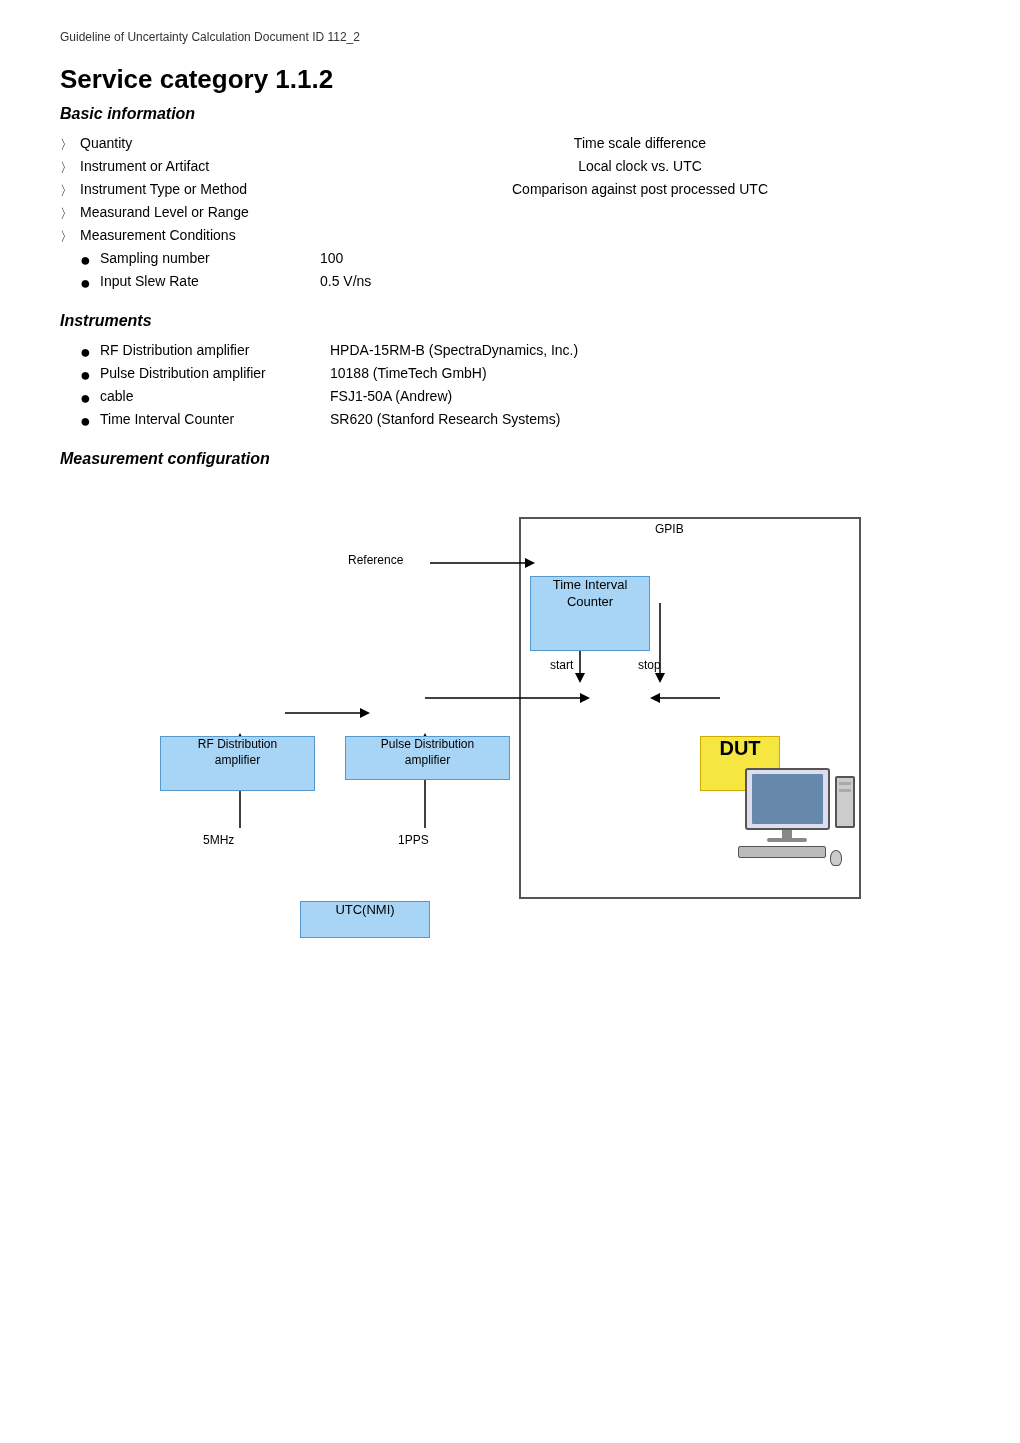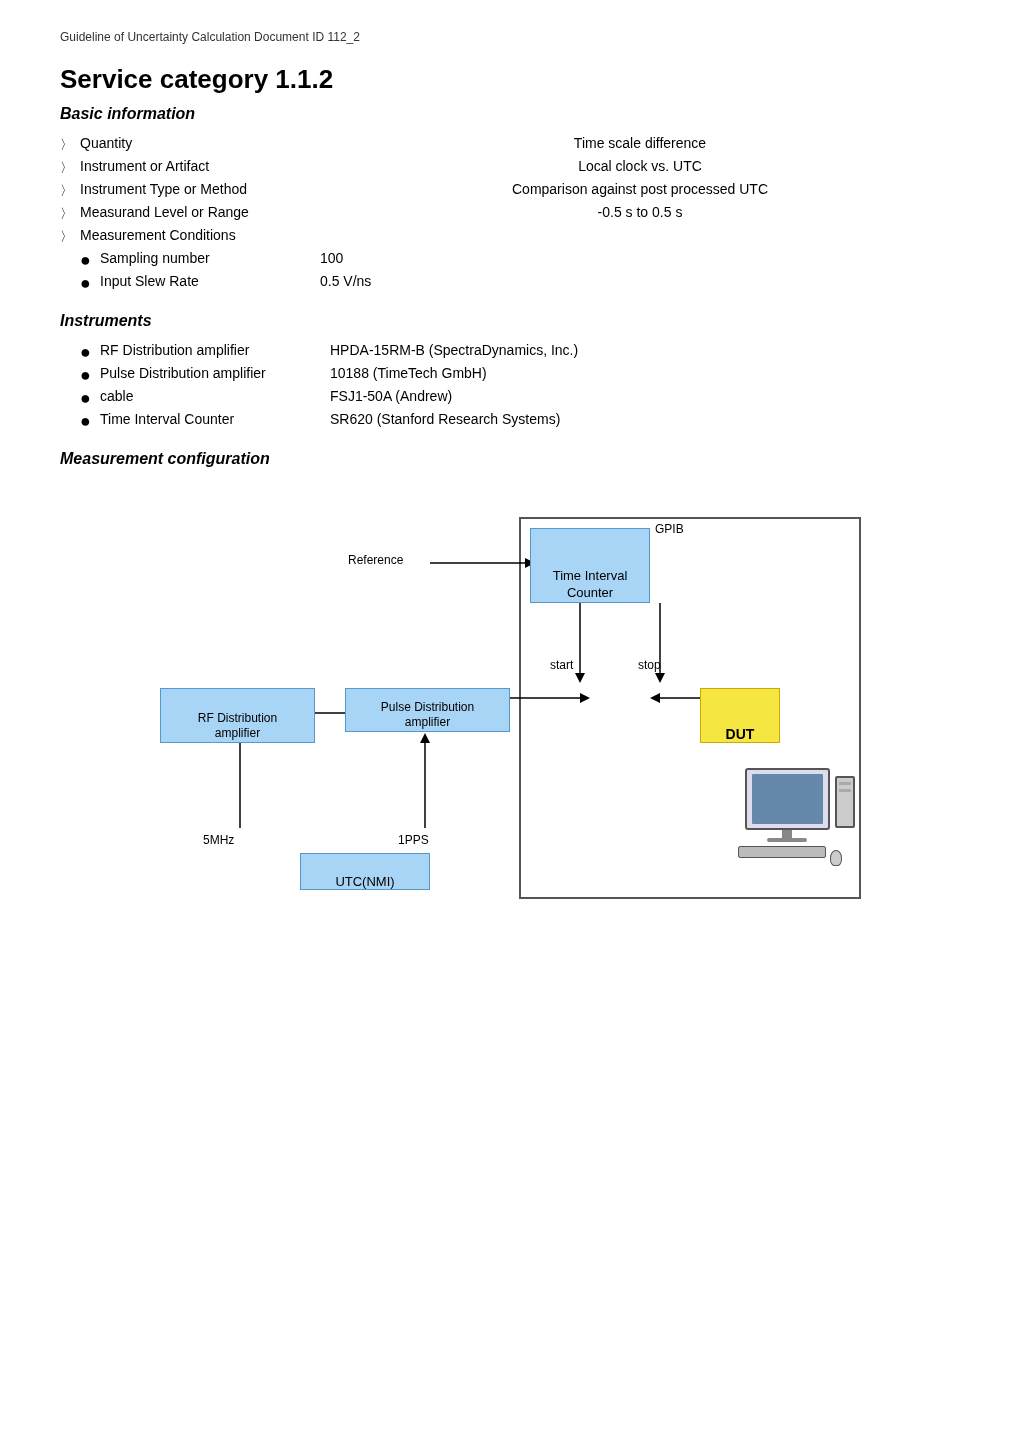--- a/index.html
+++ b/index.html
@@ -79,25 +79,26 @@
     
     .diagram-container {
       position: relative;
       width: 760px;
       height: 420px;
       margin: 30px auto 0 auto;
     }
     .box {
       position: absolute;
       display: flex;
-      align-items: flex-end;
+      align-items: flex-start;
       justify-content: center;
       text-align: center;
       font-size: 13px;
       border: 1px solid #888;
+      margin-top: 48px;
     }
     .box-blue {
       background: #a8d4f5;
       border: 1px solid #5599cc;
     }
     .box-yellow {
       background: #f5e642;
       border: 1px solid #ccaa00;
     }
     
@@ -143,21 +144,20 @@
     <span class="value">Local clock vs. UTC</span>
   </div>
   <div class="info-row">
     <span class="chevron">〉</span>
     <span class="label">Instrument Type or Method</span>
     <span class="value">Comparison against post processed UTC</span>
   </div>
   <div class="info-row">
     <span class="chevron">〉</span>
     <span class="label">Measurand Level or Range</span>
-    <span class="value">-0.5 s to 0.5 s</span>
   </div>
   <div class="info-row">
     <span class="chevron">〉</span>
     <span class="label">Measurement Conditions</span>
     <span class="value"></span>
   </div>
   <div class="bullet-row">
     <span class="bullet">●</span>
     <span class="label">Sampling number</span>
     <span class="value">100</span>
@@ -249,21 +249,21 @@
     </div>
 
     <div class="box box-blue" style="left:30px; top:190px; width:155px; height:55px; font-size:12px; line-height:1.3;">
       <span>RF Distribution<br>amplifier</span>
     </div>
 
     <div class="box box-blue" style="left:215px; top:190px; width:165px; height:44px; font-size:12px; line-height:1.3;">
       <span>Pulse Distribution<br>amplifier</span>
     </div>
 
-    <div class="box box-yellow" style="left:570px; top:190px; width:80px; height:55px; font-size:14px; font-weight:bold;">
+    <div class="box box-yellow" style="left:570px; top:190px; width:80px; height:55px; font-size:20px; font-weight:bold;">
       <span>DUT</span>
     </div>
 
     <div class="label-text" style="left:73px; top:335px;">
       <span>5MHz</span>
     </div>
 
     <div class="label-text" style="left:268px; top:335px;">
       <span>1PPS</span>
     </div>

